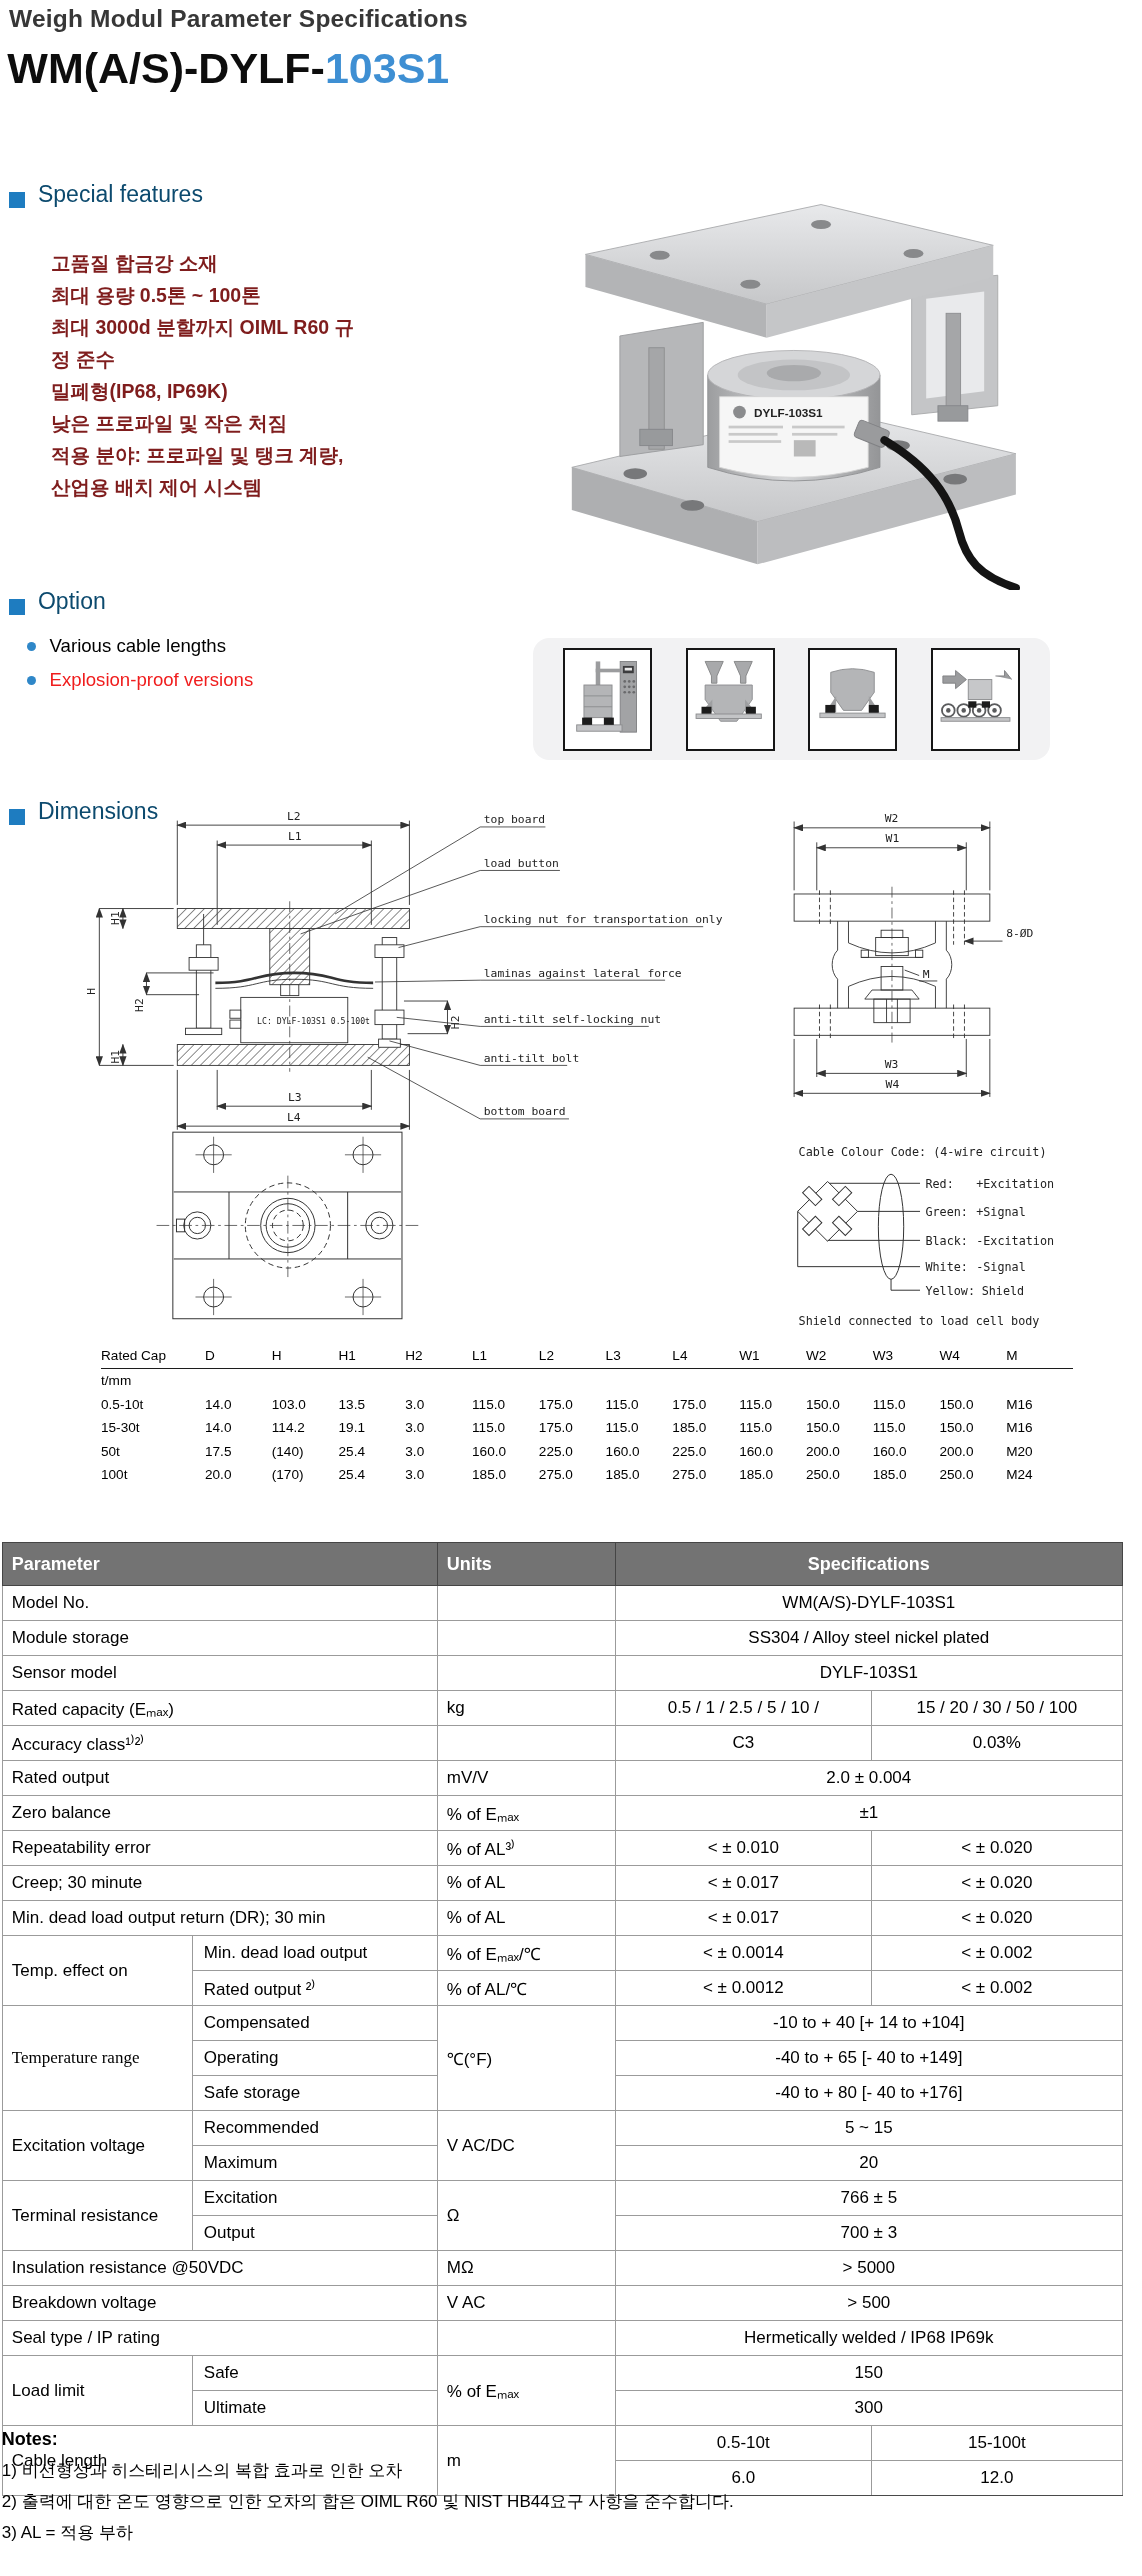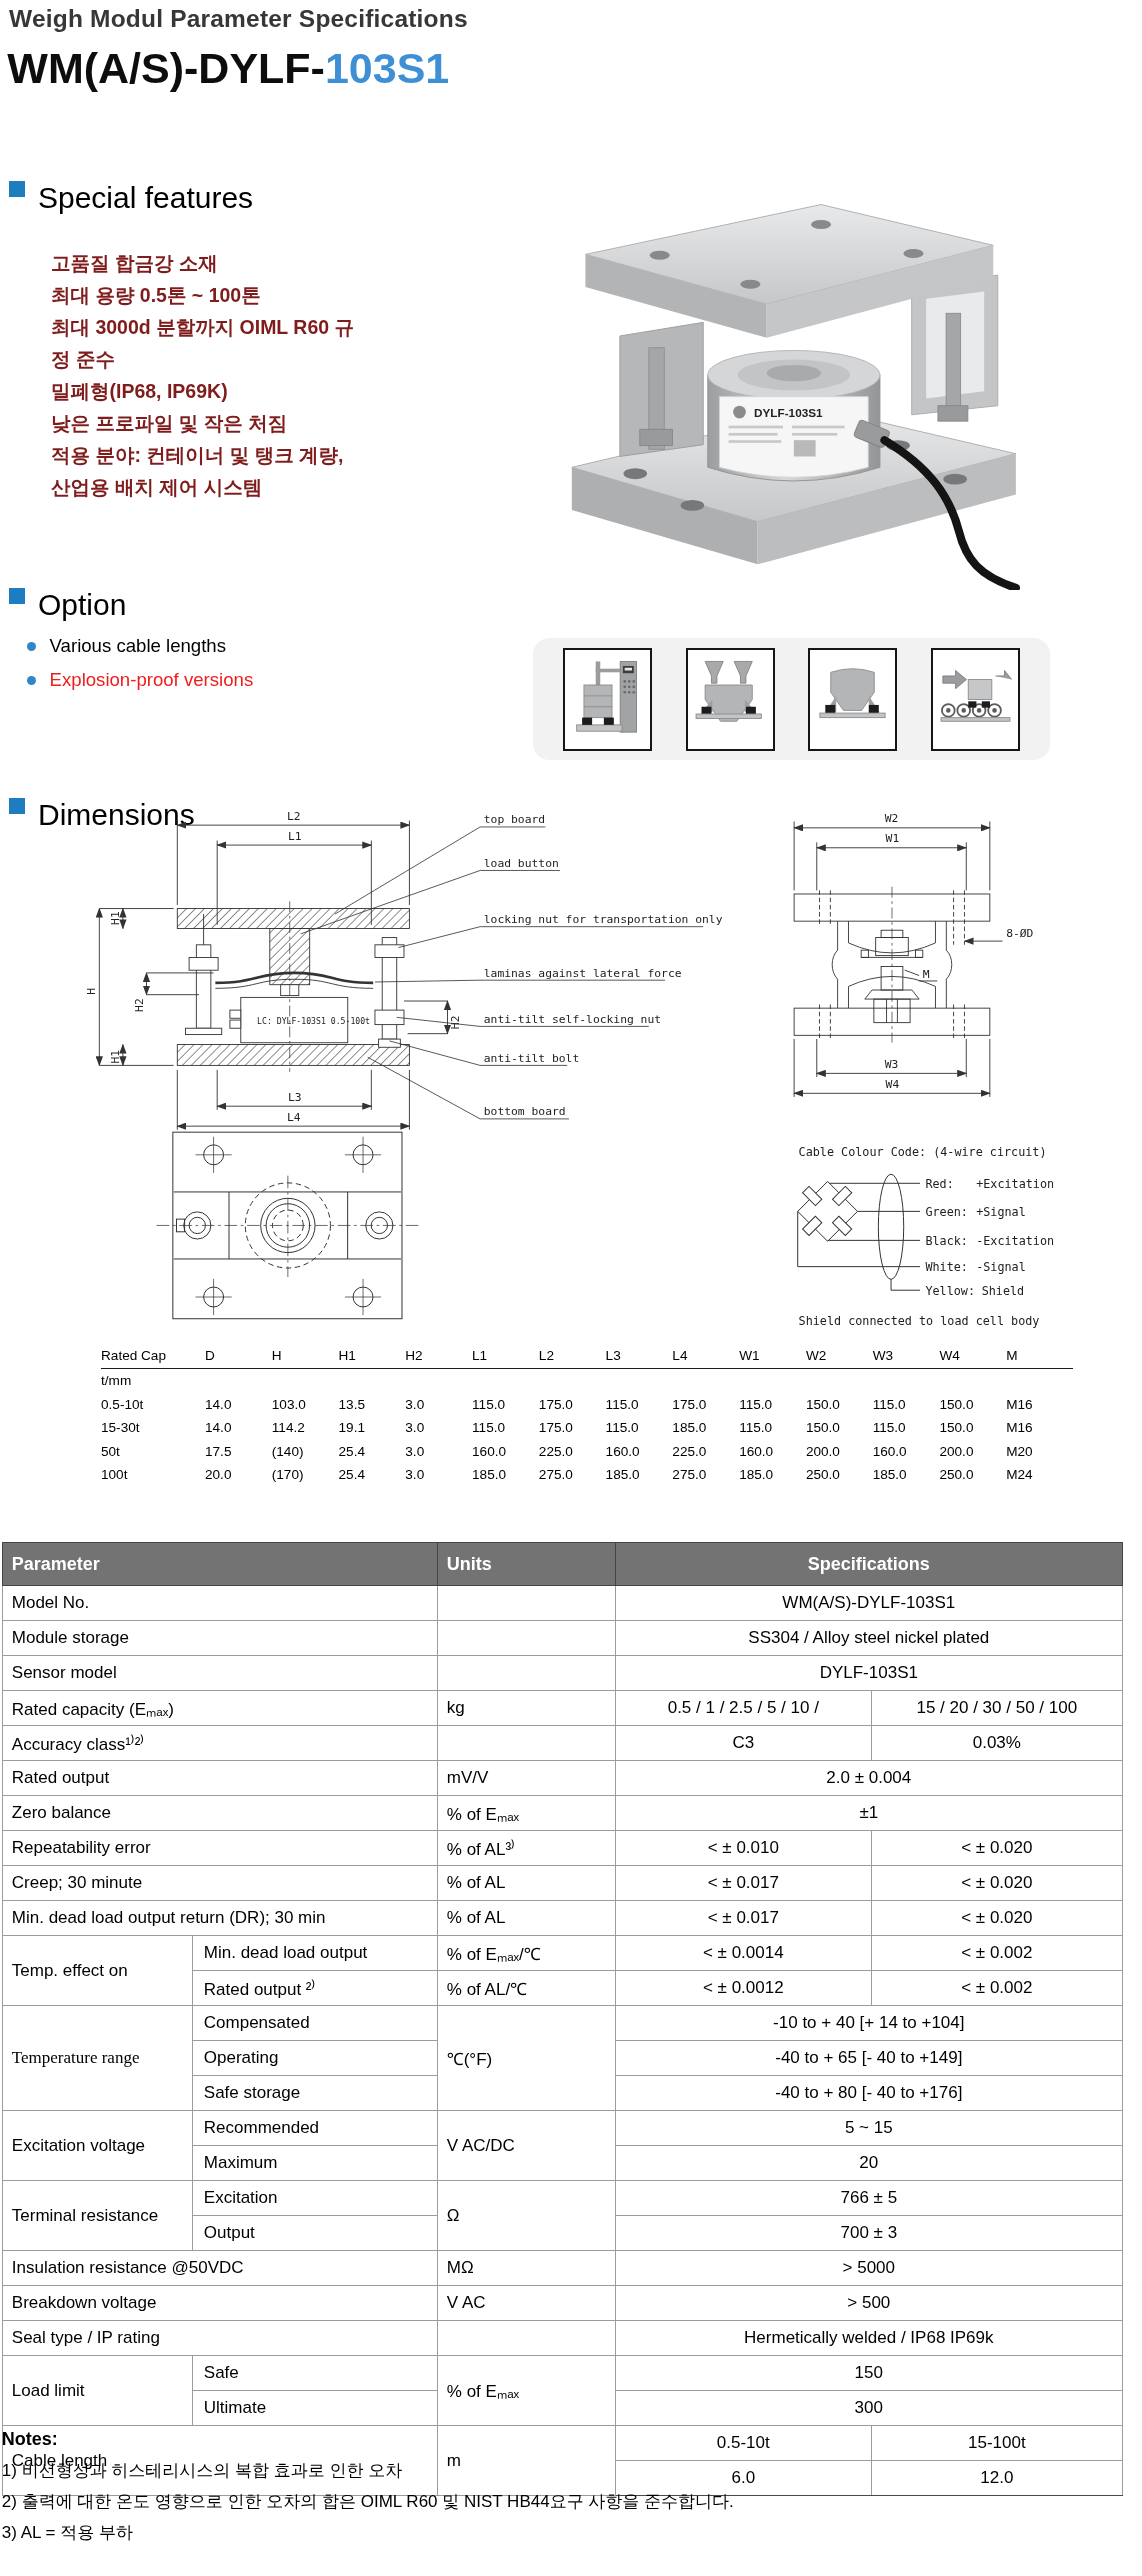--- a/index.html
+++ b/index.html
@@ -3,21 +3,21 @@
 <meta charset="utf-8">
 <style>
   html,body{margin:0;padding:0;background:#fff;}
   body{width:1143px;height:2576px;position:relative;font-family:"Liberation Sans",sans-serif;color:#000;overflow:hidden;}
   .abs{position:absolute;}
   
   .page-title{left:9px;top:5.4px;font-size:24.5px;font-weight:bold;color:#373737;letter-spacing:0.2px;}
   .model-title{left:7.3px;top:44px;font-size:43px;font-weight:bold;color:#0d0d0d;letter-spacing:0px;}
   .model-title .blue{color:#3E8FD3;}
   
-  .sec-head{display:flex;align-items:flex-start;font-size:30px;color:#000000;}
+  .sec-head{display:flex;align-items:flex-end;font-size:23px;color:#0c4a6e;}
   .sec-head .sq{width:16.3px;height:16.3px;background:#1E7CC0;margin-right:12.7px;flex:0 0 auto;}
   
   .features{left:51px;top:247px;width:472px;font-size:19.5px;font-weight:bold;line-height:32px;color:#7f1d1d;}
   
   .opt-list{left:27px;top:629px;font-size:18.6px;line-height:34px;}
   .opt-item{display:flex;align-items:center;}
   .opt-item .dot{width:9px;height:9px;border-radius:50%;background:#2F87C8;margin-right:13.6px;flex:0 0 auto;}
   .opt-red{color:#F01D1D;}
   
   .iconbox{left:533px;top:638px;width:517px;height:122px;background:#F2F2F3;border-radius:16.3px;display:flex;align-items:center;justify-content:space-around;padding:0 12.7px;box-sizing:border-box;}
@@ -56,21 +56,21 @@
   <span class="sq"></span>
   <span>Special features</span>
 </div>
 <div class="abs features">
   <div>고품질 합금강 소재</div>
   <div>최대 용량 0.5톤 ~ 100톤</div>
   <div>최대 3000d 분할까지 OIML R60 규</div>
   <div>정 준수</div>
   <div>밀폐형(IP68, IP69K)</div>
   <div>낮은 프로파일 및 작은 처짐</div>
-  <div>적용 분야: 컨테이너 및 탱크 계량,</div>
+  <div>적용 분야: 프로파일 및 탱크 계량,</div>
   <div>산업용 배치 제어 시스템</div>
 </div>
 
 <svg class="abs" style="left:522px;top:168px;" width="512" height="422" viewBox="0 0 565 465">
   <defs>
     <linearGradient id="gTop" x1="0" y1="0" x2="0" y2="1">
         <stop offset="0" stop-color="#e8e9eb"></stop>
         <stop offset="1" stop-color="#c6c7c9"></stop>
       </linearGradient>
     <linearGradient id="gCyl" x1="0" y1="0" x2="1" y2="0">

